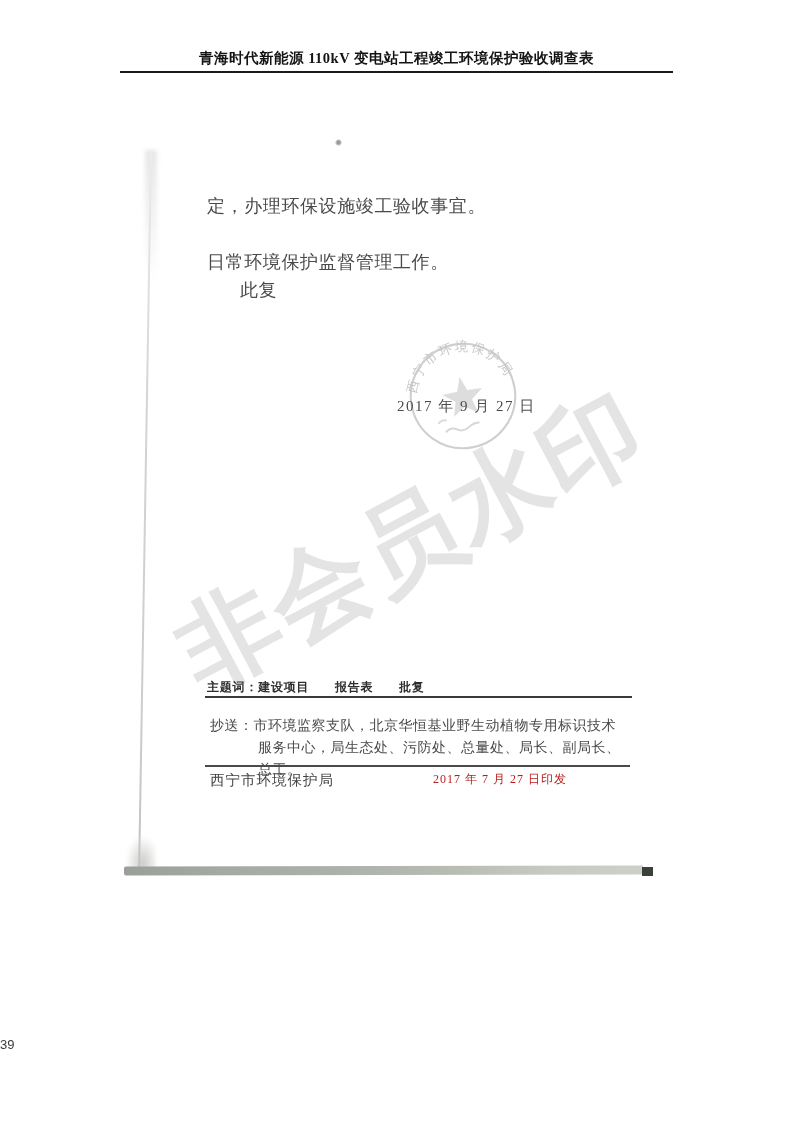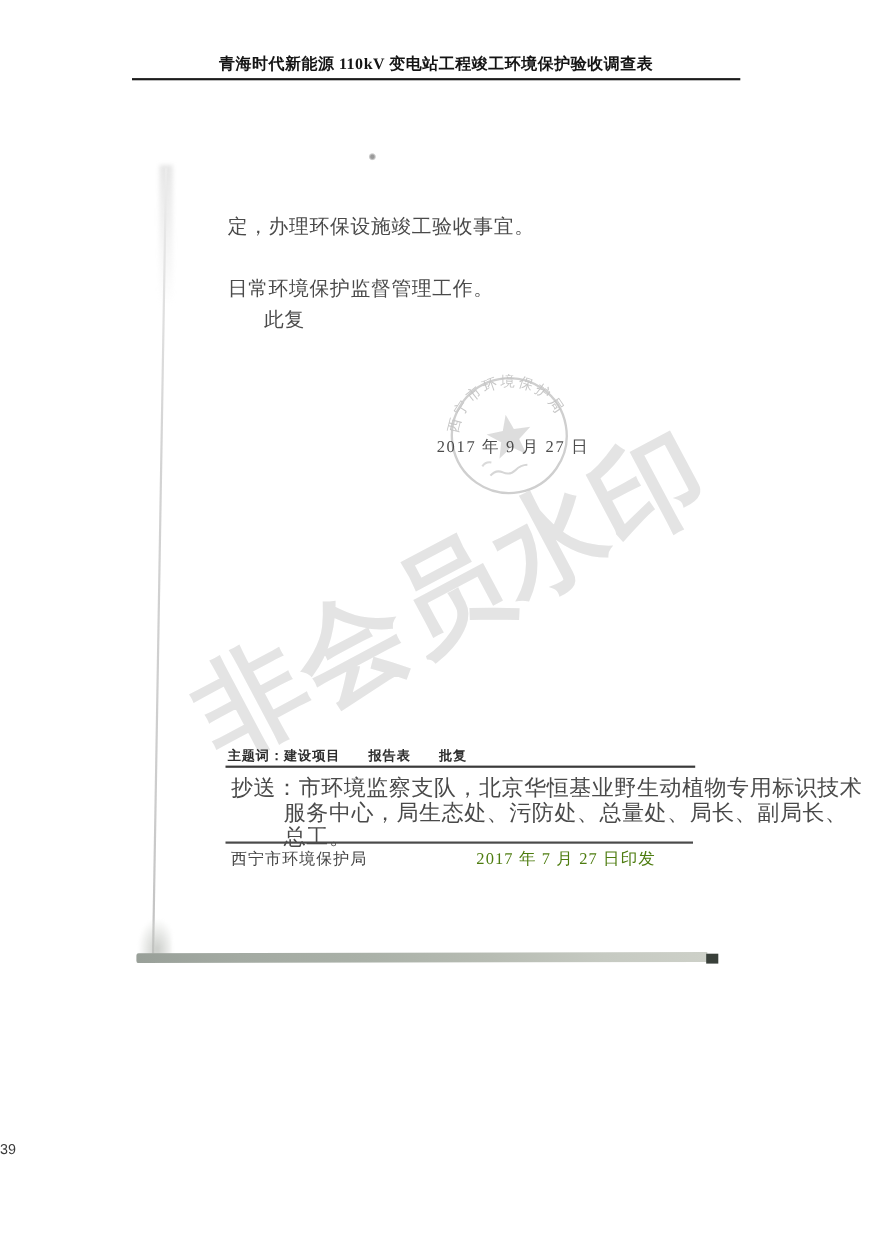--- a/index.html
+++ b/index.html
@@ -147,25 +147,26 @@
   .footer-rule-1 {
     position: absolute;
     top: 696px; left: 205px;
     width: 427px; height: 2px;
     background: #3a3a3a;
     z-index: 2;
   }
   .cc-line {
     position: absolute;
     left: 210px;
-    font-size: 20px;
+    font-size: 14px;
     letter-spacing: 0.5px;
     color: #4a4a4a;
     z-index: 2;
     white-space: nowrap;
+    margin-top: 14px;
   }
   .cc-1 { top: 703px; }
   .cc-2 { top: 725px; padding-left: 48px; }
   .cc-3 { top: 747px; padding-left: 48px; }
   .footer-rule-2 {
     position: absolute;
     top: 765px; left: 205px;
     width: 425px; height: 1.5px;
     background: #4a4a4a;
     z-index: 2;
@@ -175,23 +176,23 @@
     top: 771px; left: 210px;
     font-size: 14.5px;
     letter-spacing: 1px;
     color: #444444;
     z-index: 2;
     white-space: nowrap;
   }
   .print-date {
     position: absolute;
     top: 771px; left: 433px;
-    font-size: 15px;
+    font-size: 12px;
     letter-spacing: 1px;
-    color: #4d7c0f;
+    color: #b91c1c;
     z-index: 2;
     white-space: nowrap;
   }
 
   
   .page-number {
     position: absolute;
     top: 1037px; left: 0;
     width: 793px;
     text-align: left;

